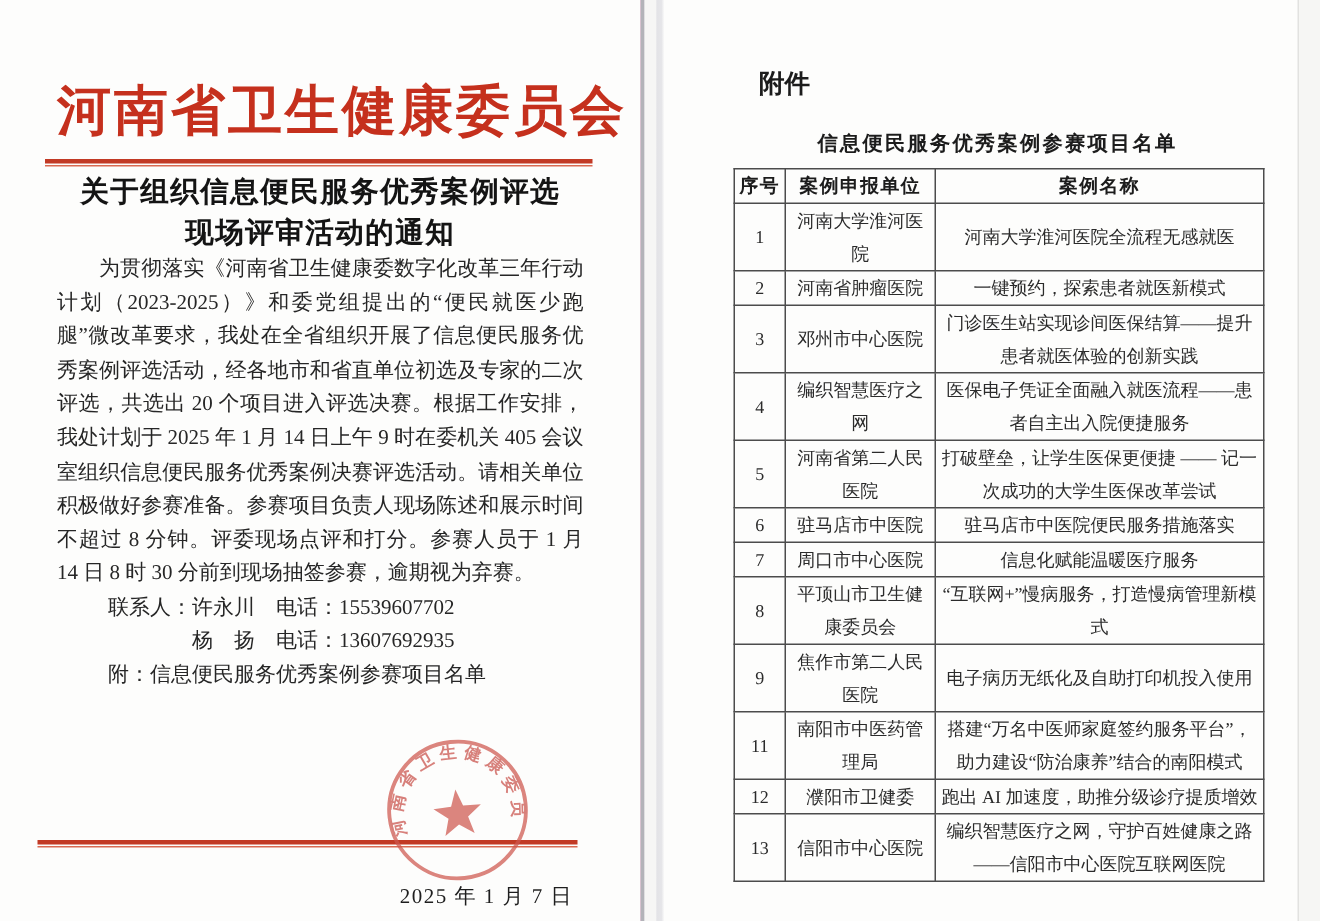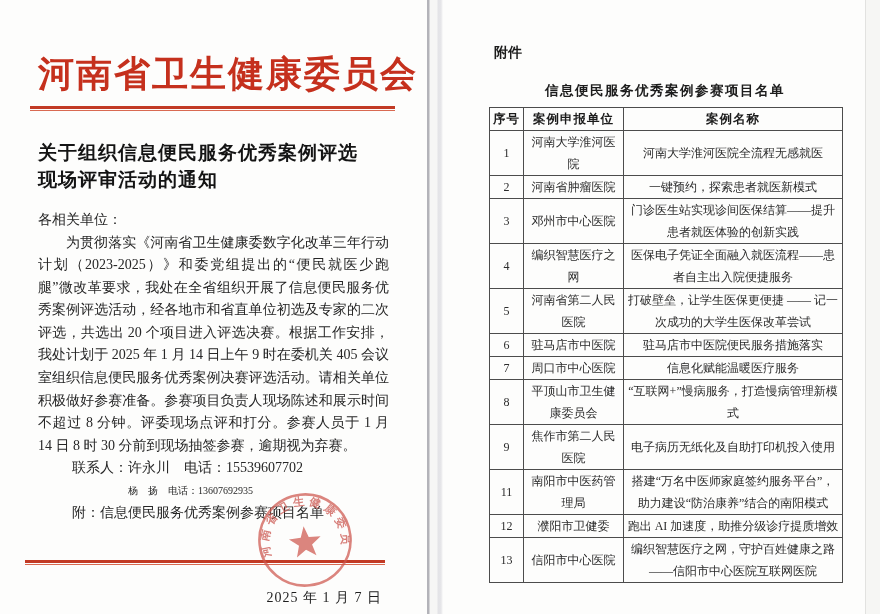--- a/index.html
+++ b/index.html
@@ -15,30 +15,30 @@
   .page-left { left:0; width:427px; padding:50px 38px 0 38px; }
   .org-name {
     text-align:center; font-size:36px; font-weight:bold;
     letter-spacing:2px; color:#c5301d; white-space:nowrap;
   }
   .red-rule {
     height:5px; margin:7px -6px 0 -8px;
     border-top:3px solid #c23a25; border-bottom:1px solid #d96a52;
   }
   .doc-title {
-    margin-top:28px; font-size:19px; font-weight:bold;
+    margin-top:4px; text-align:center; font-size:19px; font-weight:bold;
     line-height:27px; color:#141414; letter-spacing:1px;
   }
   .salutation { margin-top:16px; font-size:14px; line-height:22.5px; }
   .body-para {
     font-size:14px; line-height:22.6px; text-align:justify;
     text-indent:2em; color:#262626;
   }
   .contact-1 { padding-left:34px; font-size:14px; line-height:22.5px; }
-  .contact-2 { padding-left:90px; font-size:10px; line-height:22.5px; }
+  .contact-2 { padding-left:90px; font-size:14px; line-height:22.5px; }
   .attachment-note { padding-left:34px; font-size:14px; line-height:22.5px; }
   .issue-date {
     position:absolute; top:541px; right:45px;
     font-size:14px; color:#1e1e1e; letter-spacing:1px; z-index:1;margin-top:48px;
   }
   .bottom-rule {
     position:absolute; top:560px; left:25px; width:360px; height:5px;
     border-top:3px solid #c23a25; border-bottom:1px solid #d96a52; margin:0;
   }
   .seal { position:absolute; top:491px; left:256px; z-index:3; opacity:.72;
@@ -46,21 +46,21 @@
   
   .page-divider {
     position:absolute; top:0; bottom:0; left:427px; width:17px;
     background:linear-gradient(to right,
       #b3b3b9 0px,#b3b3b9 2px,#f6f6f5 3px,#f6f6f5 10px,
       #e3e3e7 11px,#e6e6e9 14px,#fdfdfc 16px);
   }
   
   .page-right { left:444px; width:422px; padding:44px 24px 0 45px;
                 border-right:1px solid #e2e2e0; }
-  .att-label { margin-left:5px; font-size:14px; font-weight:bold; color:#1c1c1c; }
+  .att-label { margin-left:17px; font-size:17px; font-weight:bold; color:#1c1c1c; }
   .table-title {
     margin-top:20px; text-align:center; font-size:13.5px; font-weight:bold;
     letter-spacing:1.5px; color:#1c1c1c;
   }
   table.case-table {
     margin-top:7px; width:353px; border-collapse:collapse; table-layout:fixed;
     font-size:12px; color:#2b2b2b;
   }
   .case-table th, .case-table td {
     border:1px solid #4c4c4c; text-align:center; vertical-align:middle;
@@ -77,21 +77,20 @@
 
 <div class="canvas">
 
   <div class="page page-left">
     <div class="org-name">河南省卫生健康委员会</div>
     <div class="red-rule"></div>
     <div class="doc-title">
       <div>关于组织信息便民服务优秀案例评选</div>
       <div>现场评审活动的通知</div>
     </div>
-    <div class="salutation">各相关单位：</div>
     <p class="body-para">为贯彻落实《河南省卫生健康委数字化改革三年行动计划（2023-2025）》和委党组提出的“便民就医少跑腿”微改革要求，我处在全省组织开展了信息便民服务优秀案例评选活动，经各地市和省直单位初选及专家的二次评选，共选出 20 个项目进入评选决赛。根据工作安排，我处计划于 2025 年 1 月 14 日上午 9 时在委机关 405 会议室组织信息便民服务优秀案例决赛评选活动。请相关单位积极做好参赛准备。参赛项目负责人现场陈述和展示时间不超过 8 分钟。评委现场点评和打分。参赛人员于 1 月 14 日 8 时 30 分前到现场抽签参赛，逾期视为弃赛。</p>
     <div class="contact-1">联系人：许永川　电话：15539607702</div>
     <div class="contact-2">杨　扬　电话：13607692935</div>
     <div class="attachment-note">附：信息便民服务优秀案例参赛项目名单</div>
 
     <div class="issue-date">2025 年 1 月 7 日</div>
     <div class="red-rule bottom-rule"></div>
 
     <svg class="seal" width="98" height="98" viewBox="0 0 100 100">
       <defs>

